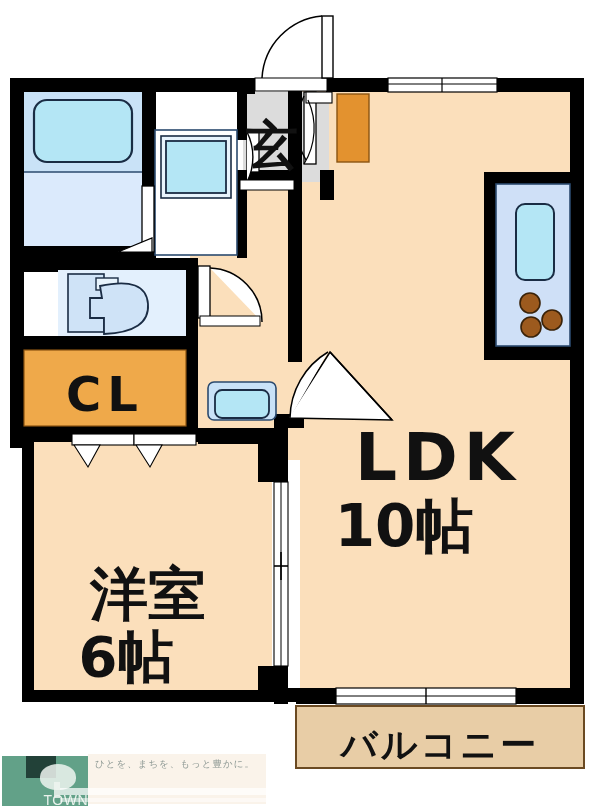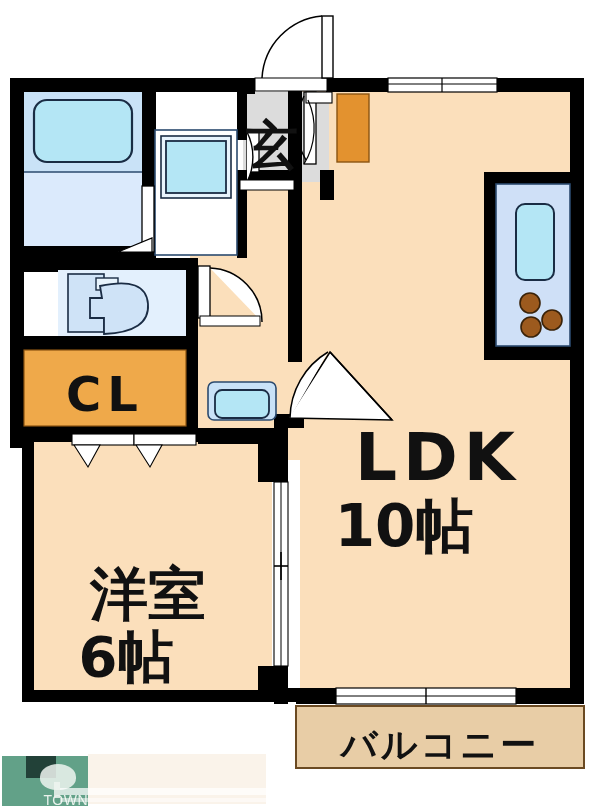--- a/index.html
+++ b/index.html
@@ -209,15 +209,16 @@
   <text x="440" y="757" font-size="36" font-weight="bold" fill="#111" letter-spacing="3" font-family="'DejaVu Sans','Liberation Sans',sans-serif" text-anchor="middle">バルコニー</text>
 </svg>
 
 <div class="wm">
   <div class="wm-panel"></div>
   <div class="wm-logo"></div>
   <div class="wm-logo-dark"></div>
   <div class="wm-tree"></div>
   <div class="wm-trunk"></div>
   <div class="wm-tg">TOWN GROUP</div>
+  <div class="wm-tag">ひとを、まちを、もっと豊かに。</div>
   <div class="wm-bar"></div>
   <div class="wm-bar2"></div>
 </div>
 
 </body></html>

